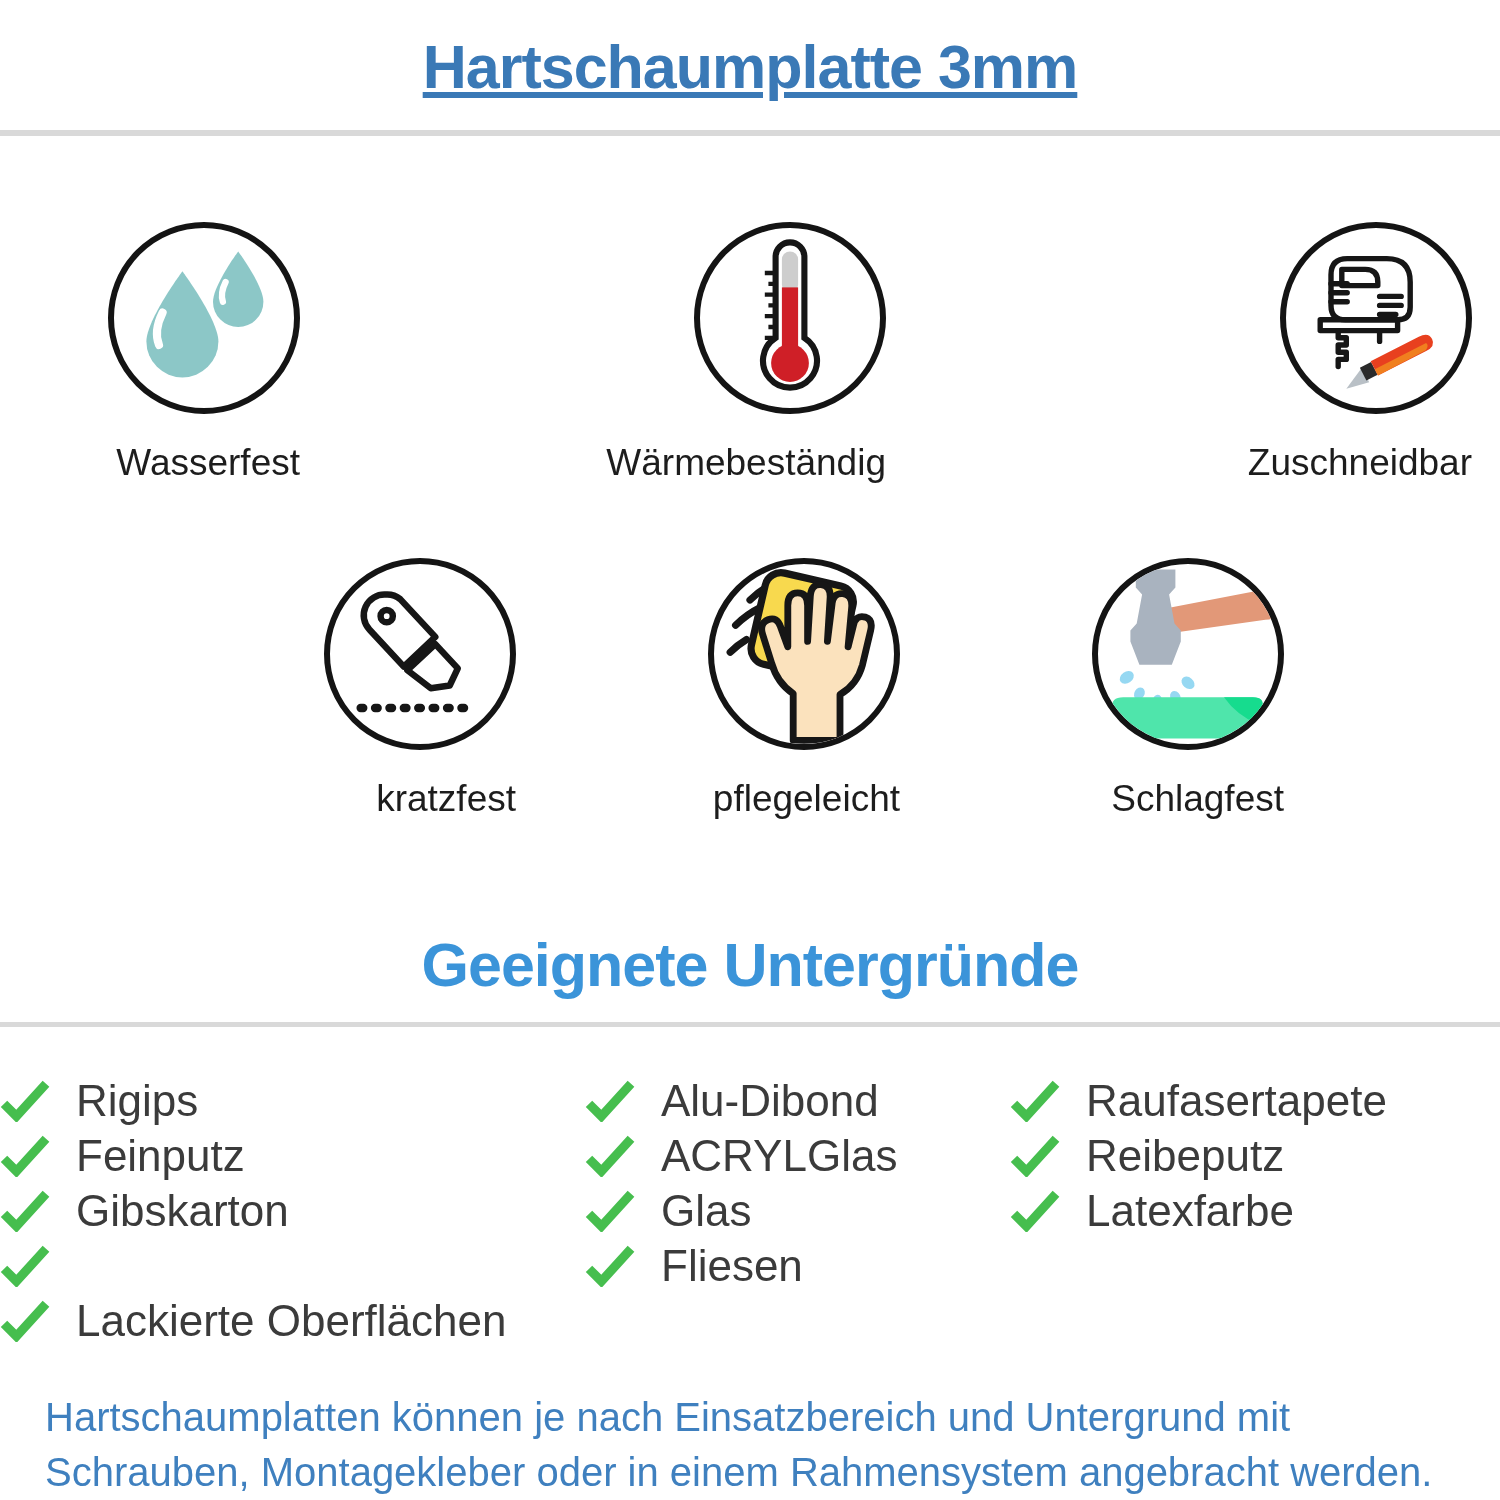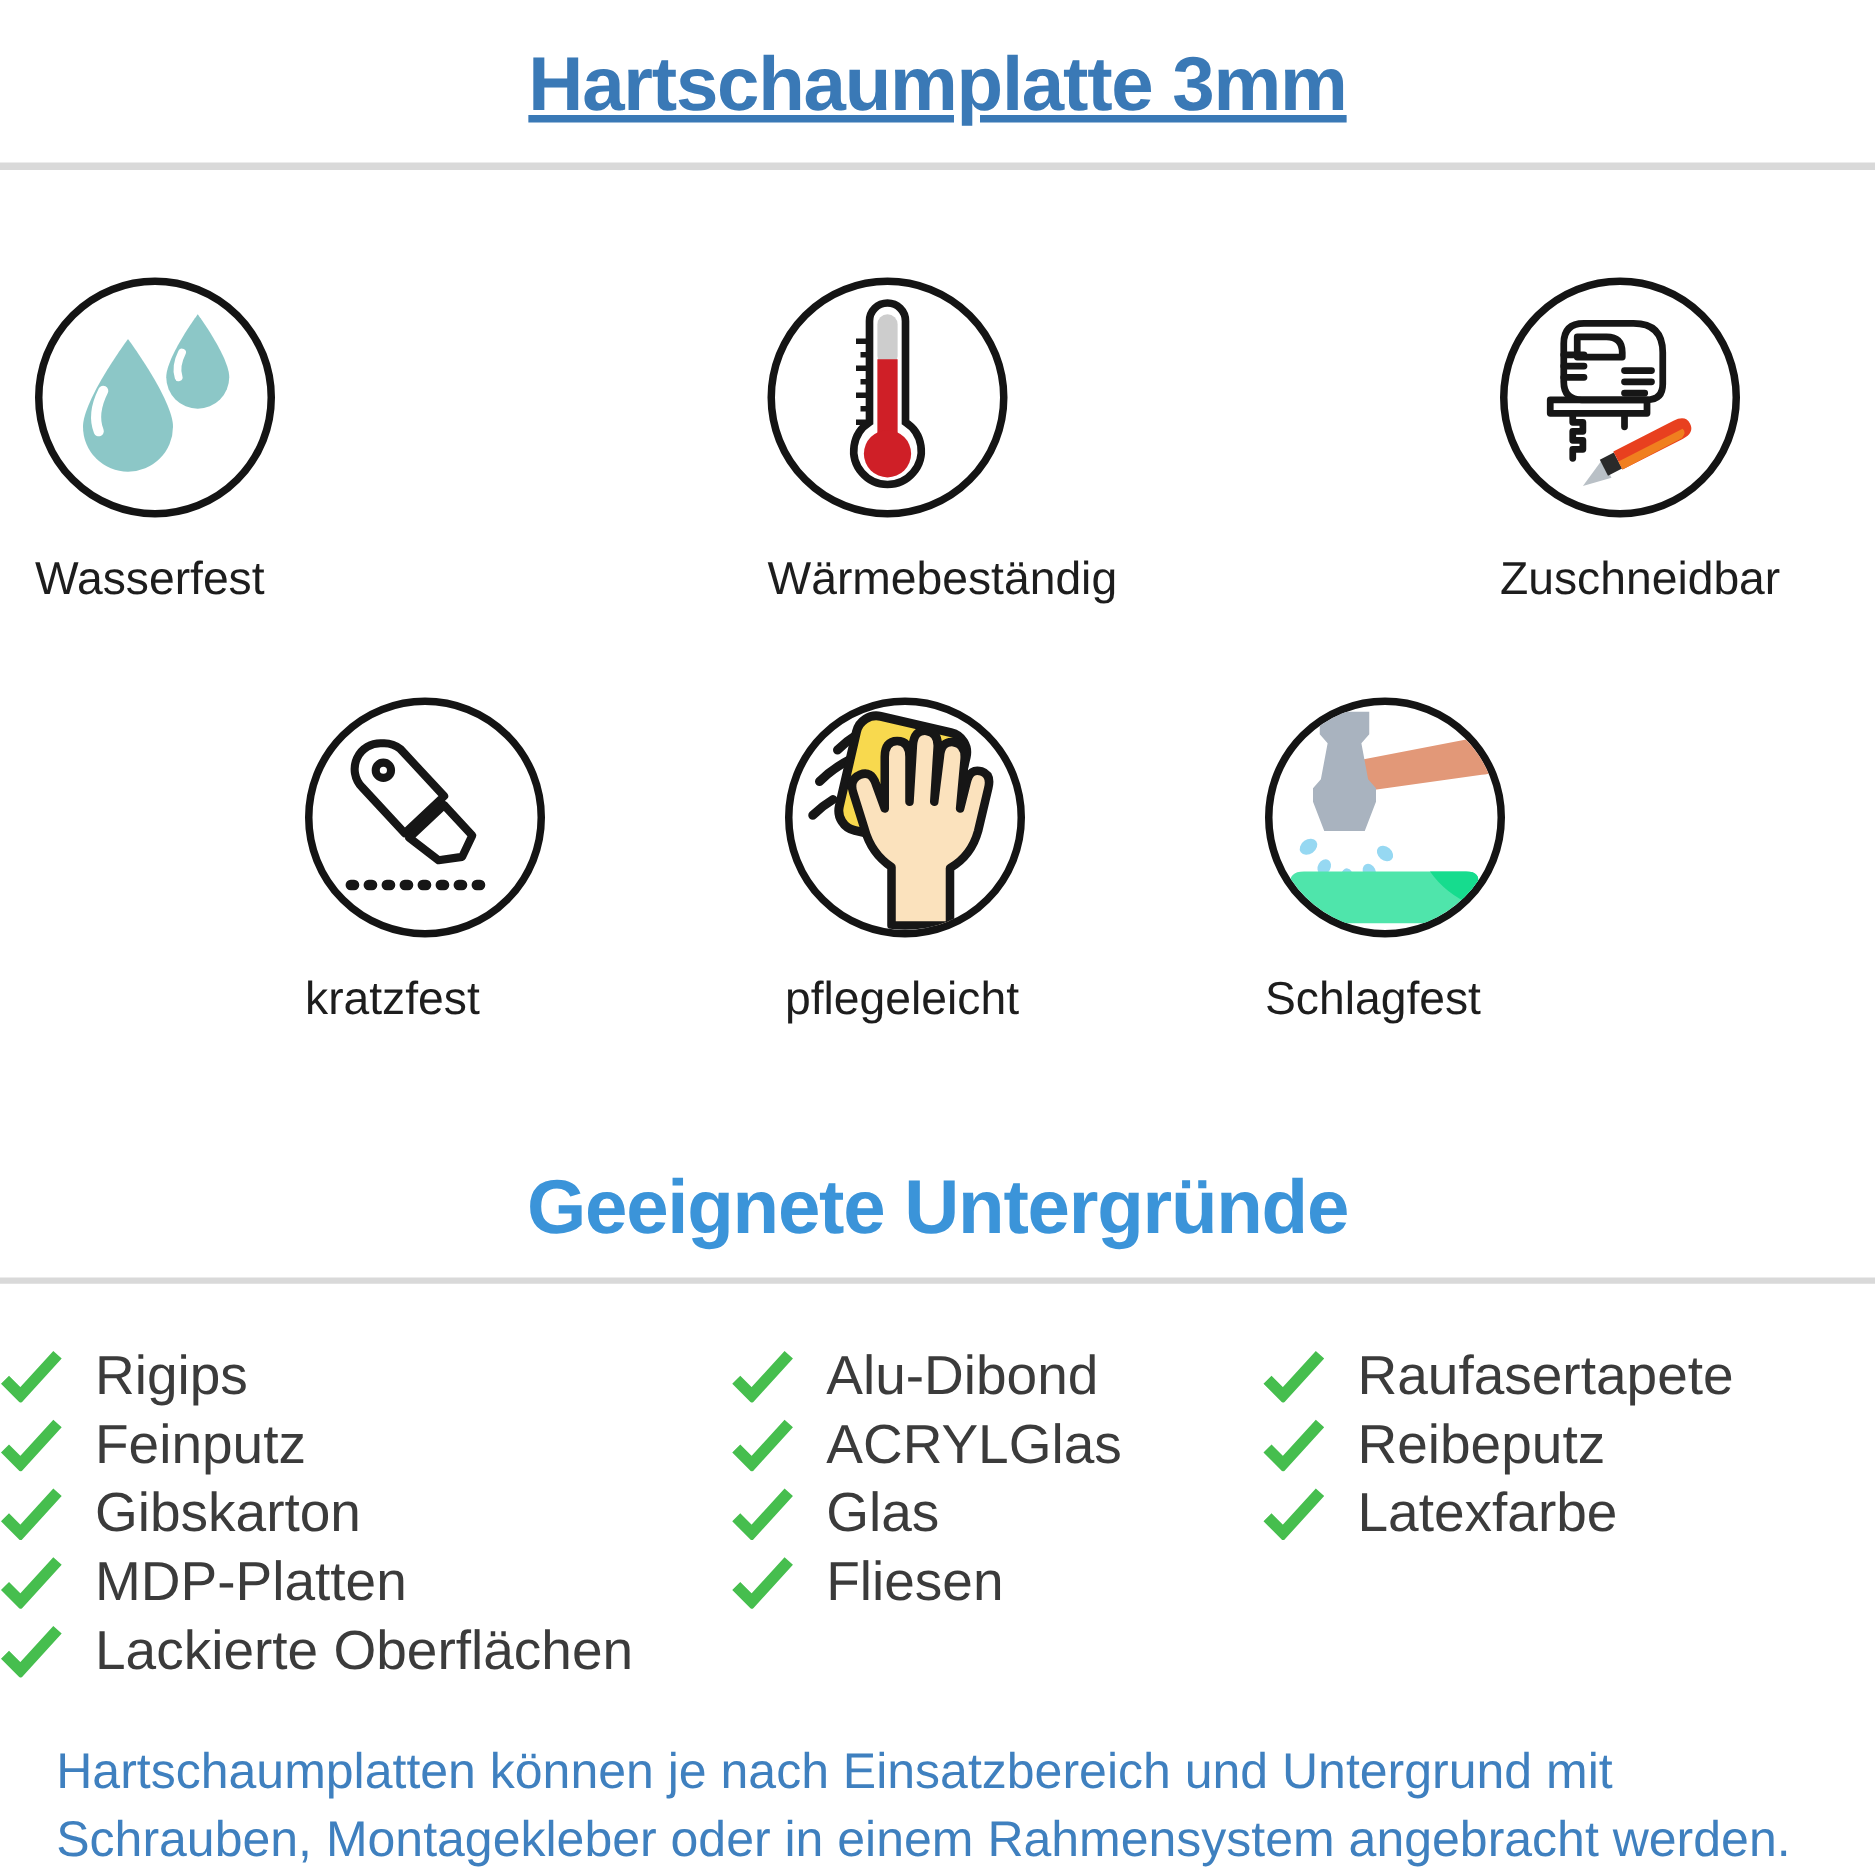--- a/index.html
+++ b/index.html
@@ -15,21 +15,21 @@
   .sub-title{
     margin-top:110px;text-align:center;
     font-size:61px;font-weight:700;letter-spacing:-1px;color:#3b94d9;
   }
   .divider{width:1500px;height:9px;background:#d9d9d9;}
   .divider.d1{margin-top:28px;}
   .divider.d2{margin-top:22px;}
   .features-row{display:flex;}
   .row1{margin-top:86px;padding:0 28px;justify-content:space-between;}
   .row2{margin-top:74px;justify-content:center;gap:112px;margin-left:28px;}
-  .feature{display:flex;flex-direction:column;align-items:flex-start;width:272px;}
+  .feature{display:flex;flex-direction:column;align-items:flex-end;width:272px;}
   .icon-circle{
     width:192px;height:192px;border:6px solid #141414;border-radius:50%;
     box-sizing:border-box;overflow:hidden;background:#fff;
   }
   .icon-circle svg{width:100%;height:100%;display:block;}
   .feature-label{margin-top:28px;font-size:37px;color:#1d1d1d;white-space:nowrap;}
   .surfaces{display:flex;margin-top:46px;}
   .surf-col{display:flex;flex-direction:column;}
   .surf-col.c1{width:585px;}
   .surf-col.c2{width:425px;}
@@ -166,21 +166,20 @@
       <div class="surf-item">
         <svg class="check" viewBox="0 0 52 44">
             <path d="M4 25 L17 38 L48 4" stroke="#46be4e" stroke-width="9.5" fill="none"></path>
           </svg>
         <span class="surf-label">Gibskarton</span>
       </div>
       <div class="surf-item">
         <svg class="check" viewBox="0 0 52 44">
             <path d="M4 25 L17 38 L48 4" stroke="#46be4e" stroke-width="9.5" fill="none"></path>
           </svg>
-        <span class="surf-label">MDP-Platten</span>
       </div>
       <div class="surf-item">
         <svg class="check" viewBox="0 0 52 44">
             <path d="M4 25 L17 38 L48 4" stroke="#46be4e" stroke-width="9.5" fill="none"></path>
           </svg>
         <span class="surf-label">Lackierte Oberflächen</span>
       </div>
     </div>
 
     <div class="surf-col c2">

